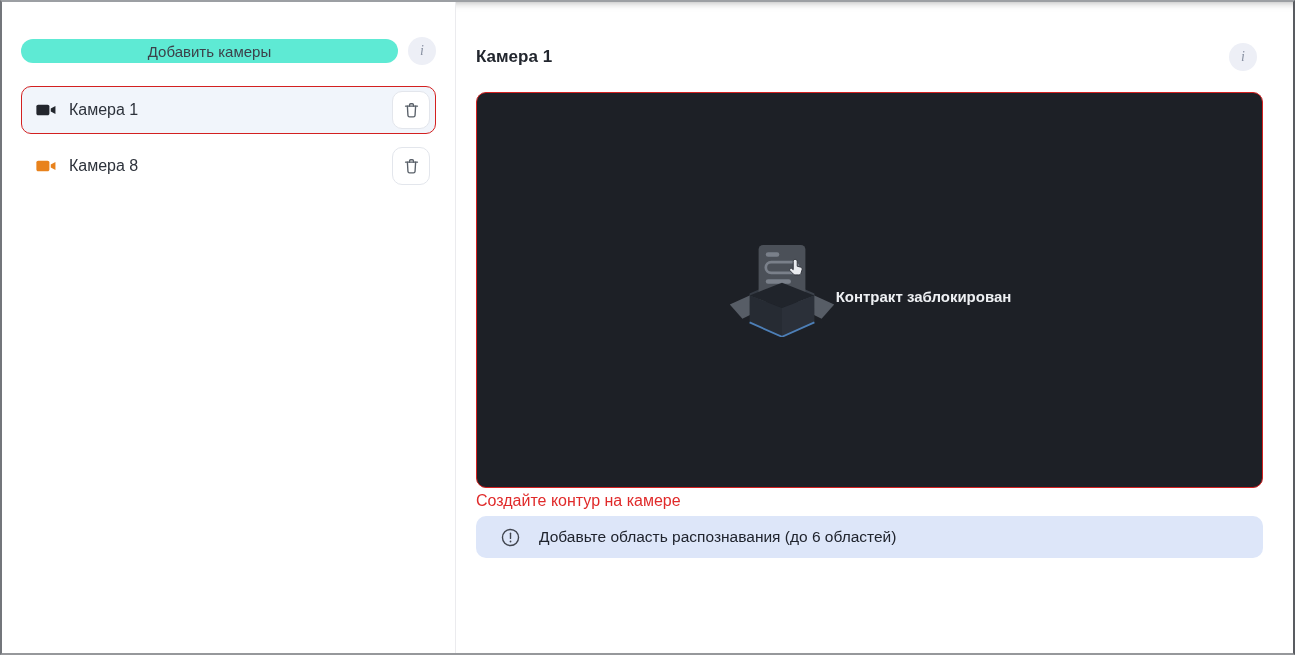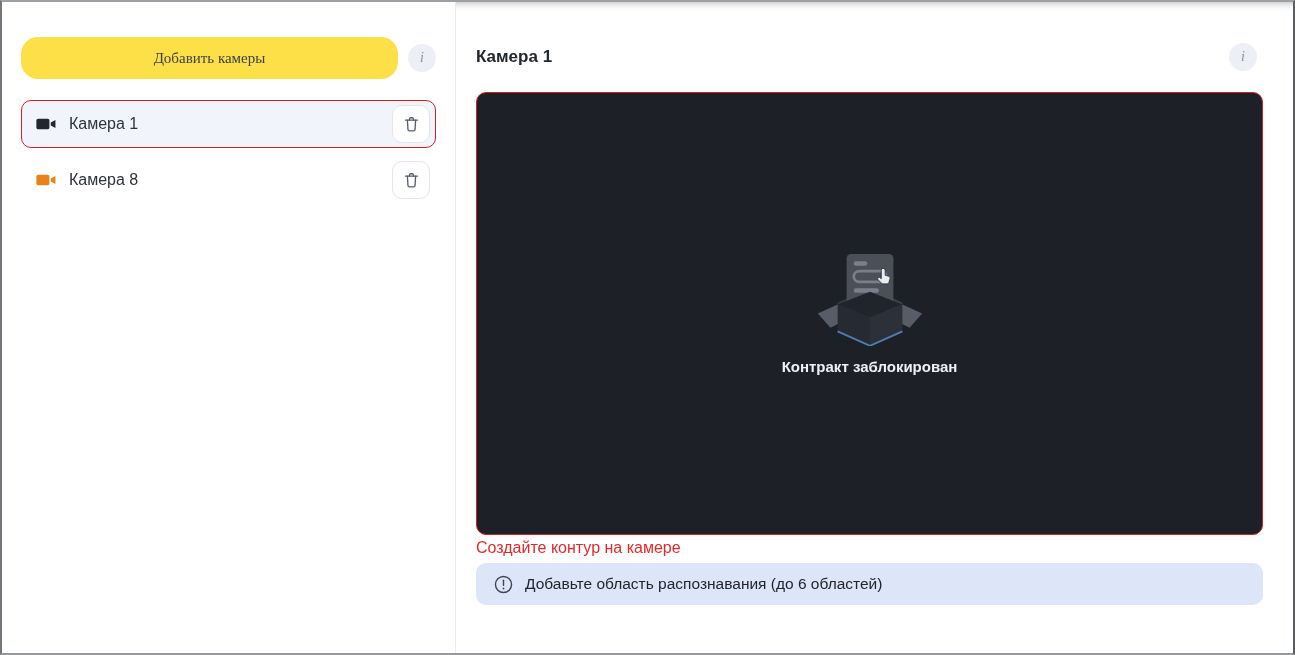--- a/index.html
+++ b/index.html
@@ -22,23 +22,23 @@
   }
   
   .sidebar {
     width: 454px; flex: 0 0 454px;
     border-right: 1px solid #ebebee;
     padding: 35px 19px 0 19px;
     background: #fff;
   }
   .sidebar-top { display: flex; align-items: center; gap: 10px; margin-bottom: 21px; }
   .add-btn {
-    flex: 1; height: 42px; border: none; cursor: pointer;
-    border-radius: 17px; background: #fde047;
-    font-family: Liberation Serif, serif; font-size: 15px; color: #3c414a;
+    flex: 1; height: 24px; border: none; cursor: pointer;
+    border-radius: 17px; background: #5eead4;
+    font-family: Liberation Sans, sans-serif; font-size: 15px; color: #3c414a;
     display: flex; align-items: center; justify-content: center;
   }
   .info-circle {
     width: 28px; height: 28px; flex: 0 0 28px;
     border-radius: 50%; border: none; cursor: pointer;
     background: #edeff6; color: #8a92a3;
     font-family: "Liberation Serif", serif; font-size: 14px; font-style: italic;
     display: flex; align-items: center; justify-content: center;
     line-height: 1;
   }
@@ -66,37 +66,37 @@
   .trash-btn svg { width: 19px; height: 19px; }
   
   .main { flex: 1; padding: 0 30px 0 20px; display: flex; flex-direction: column; }
   .main-header {
     margin-top: 40px; height: 30px; margin-bottom: 20px;
     display: flex; align-items: center; justify-content: space-between;
   }
   .main-title { font-size: 17px; font-weight: 700; color: #22262e; }
   .main-header .info-circle { margin-right: 6px; }
   .video-area {
-    height: 443px; border-radius: 10px;
+    height: 396px; border-radius: 10px;
     background: var(--video-bg, #1d2026);
     border: 1.5px solid var(--accent-red, #d32020);
-    display: flex; flex-direction: column; align-items: center; justify-content: center;
+    display: flex; flex-direction: row; align-items: center; justify-content: center;
     cursor: crosshair;
   }
   .empty-illustration svg { width: 108px; height: 94px; display: block; }
   .video-caption { margin-top: 12px; font-size: 15px; font-weight: 700; color: #eef0f3; }
   .error-text {
     margin-top: 4px; font-size: 16px; line-height: 18px;
     color: var(--error-text, #e02a2a);
   }
   .banner {
     margin-top: 6px; height: 42px; border-radius: 10px;
     background: var(--banner-bg, #dde6f9);
-    display: flex; align-items: center; gap: 11px;
-    padding: 0 17px;
+    display: flex; align-items: center; gap: 18px;
+    padding: 0 24px;
   }
   .banner-icon { width: 21px; height: 21px; color: #40454f; display: flex; }
   .banner-icon svg { width: 21px; height: 21px; }
   .banner-text { font-size: 15.5px; color: #20242e; }
 </style>
 </head>
 <body>
 
 <div class="window">
 

